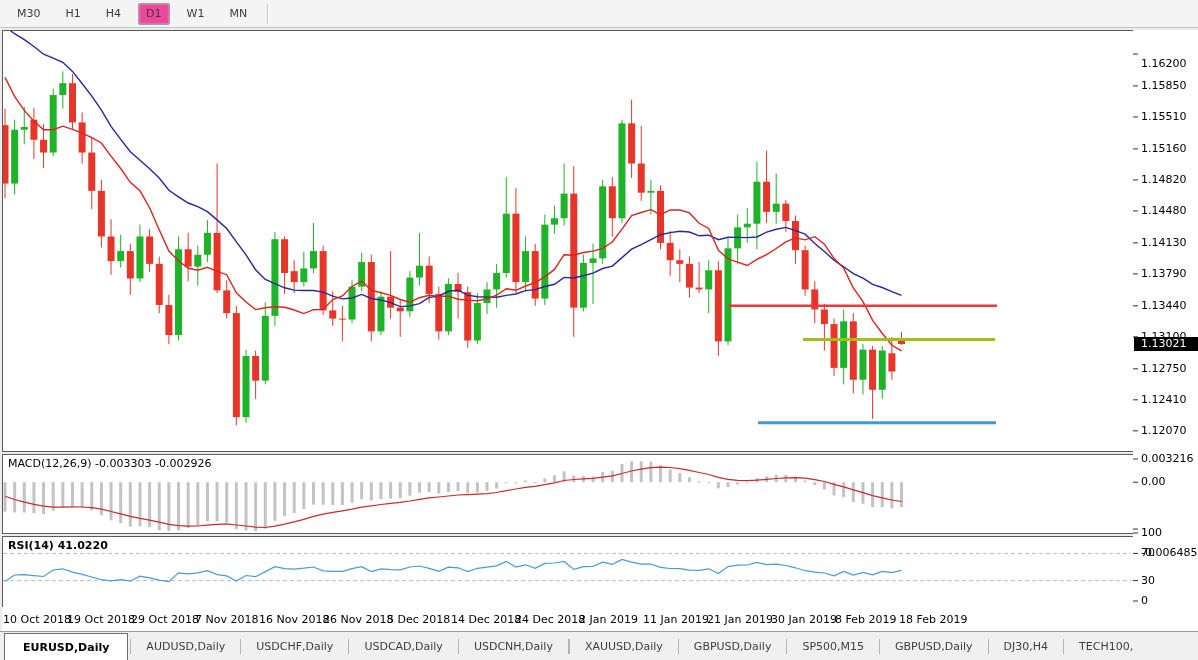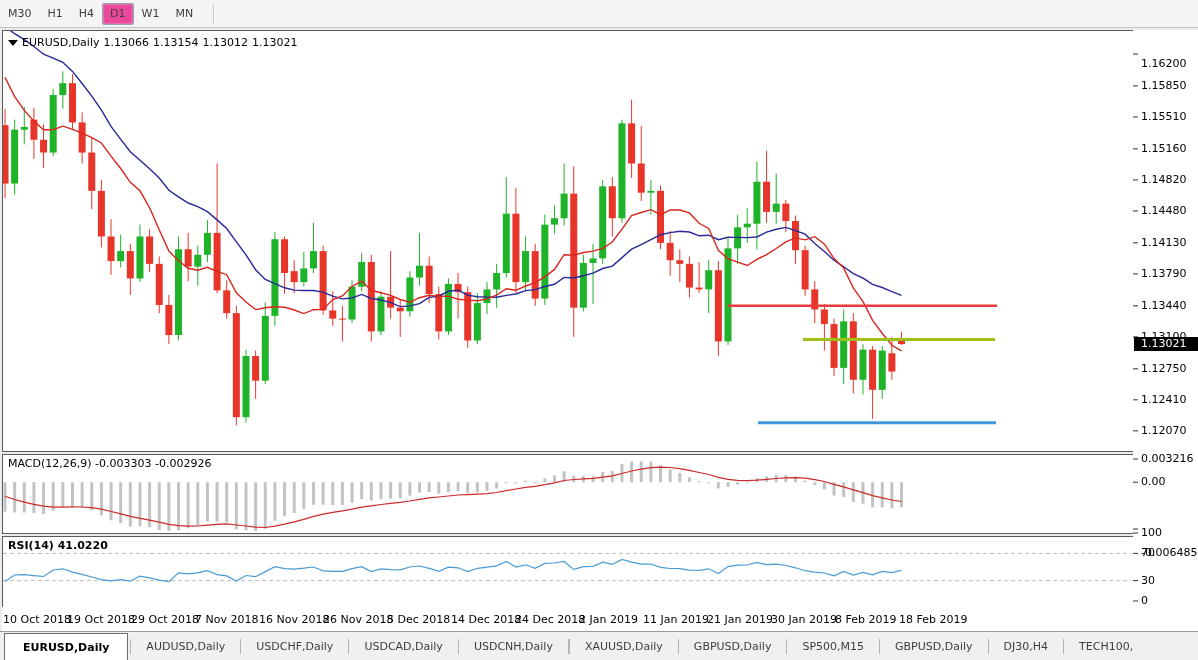--- a/index.html
+++ b/index.html
@@ -2,21 +2,21 @@
 <html><head>
 <meta charset="utf-8">
 <style>
   html,body{margin:0;padding:0;background:#ececec;}
   #app{position:relative;width:1198px;height:660px;overflow:hidden;
        font-family:"DejaVu Sans","Liberation Sans",sans-serif;font-size:11px;color:#1a1a1a;
        background:#ececec;}
   
   #toolbar{position:absolute;left:0;top:0;width:1198px;height:27px;background:#f4f4f4;
            border-bottom:1px solid #c3c3c3;display:flex;align-items:center;}
-  .tfbtn{height:20px;line-height:20px;padding:0 7px;color:#3c3c3c;
+  .tfbtn{height:20px;line-height:20px;padding:0 7px;margin-left:9px;color:#3c3c3c;
          border:1px solid transparent;border-radius:2px;cursor:default;}
   .tfbtn.active{background:#ec4899;border:1px solid #93a5b5;box-shadow:inset 0 0 2px #cdd8e2;}
   .tbsep{width:1px;height:20px;margin-left:12px;background:#c8c8c8;border-right:1px solid #ffffff;}
   
   .panel{position:absolute;left:2px;width:1130px;background:#ffffff;border:1px solid #5a5a5a;}
   #price-panel{top:30px;height:420px;}
   #macd-panel{top:454px;height:78px;}
   #rsi-panel{top:536px;height:70px;}
   #date-strip{position:absolute;left:2px;top:607px;width:1196px;height:24px;background:#ffffff;}
   #gutter{position:absolute;left:1133px;top:30px;width:65px;height:577px;background:#ffffff;}
@@ -387,23 +387,20 @@
       <line x1="1133" y1="430.84651884295886" x2="1138" y2="430.84651884295886" stroke="#333" stroke-width="1"></line>
       <line x1="1133" y1="459" x2="1138" y2="459" stroke="#333" stroke-width="1"></line>
       <line x1="1133" y1="482.20585506648797" x2="1138" y2="482.20585506648797" stroke="#333" stroke-width="1"></line>
       <line x1="1133" y1="529" x2="1138" y2="529" stroke="#333" stroke-width="1"></line>
       <line x1="1133" y1="533" x2="1138" y2="533" stroke="#333" stroke-width="1"></line>
       <line x1="1133" y1="553.4" x2="1138" y2="553.4" stroke="#333" stroke-width="1"></line>
       <line x1="1133" y1="580.6" x2="1138" y2="580.6" stroke="#333" stroke-width="1"></line>
       <line x1="1133" y1="601" x2="1138" y2="601" stroke="#333" stroke-width="1"></line>
     </svg>
 
-  <div id="chart-title">
-    <span class="tri"></span><span>EURUSD,Daily</span><span>1.13066</span><span>1.13154</span><span>1.13012</span><span>1.13021</span>
-  </div>
 
   <div id="macd-label" class="ind-label">
     <span>MACD(12,26,9)</span>
     <span>-0.003303 -0.002926</span>
   </div>
 
   <div id="rsi-label" class="ind-label">
     <span>RSI(14)</span>
     <span>41.0220</span>
   </div>

